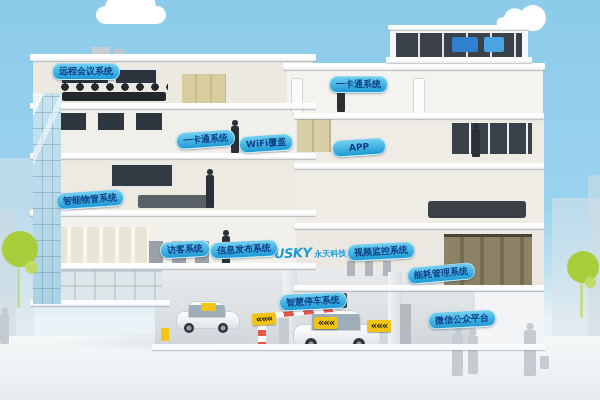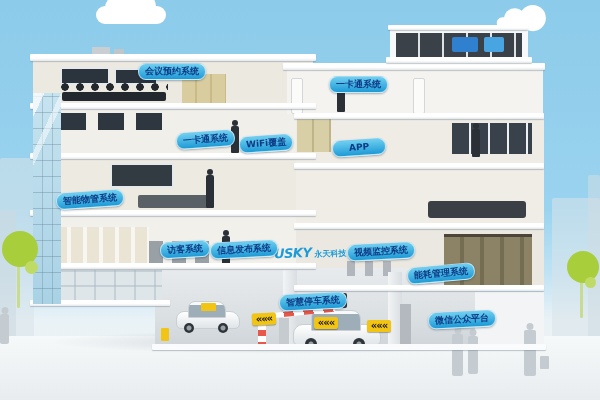--- a/index.html
+++ b/index.html
@@ -293,21 +293,21 @@
   <div class="abs" id="kiosk-2"></div>
   <div class="abs" id="traffic-light">
     <div class="dot"></div>
   </div>
   <div class="chev" id="chev-1">«««</div>
   <div class="chev" id="chev-2">«««</div>
   <div class="chev" id="chev-3">«««</div>
   <div class="ysign" id="sign-sm"></div>
   <div class="ysign" id="sign-left"></div>
 
-  <div class="pill" id="lbl-1">会议预约系统</div>
+  <div class="pill" id="lbl-0">远程会议系统</div>
   <div class="pill" id="lbl-2">一卡通系统</div>
   <div class="pill" id="lbl-3">一卡通系统</div>
   <div class="pill" id="lbl-4">WiFi覆盖</div>
   <div class="pill" id="lbl-5">APP</div>
   <div class="pill" id="lbl-6">智能物管系统</div>
   <div class="pill" id="lbl-7">访客系统</div>
   <div class="pill" id="lbl-8">信息发布系统</div>
   <div class="pill" id="lbl-9">视频监控系统</div>
   <div class="pill" id="lbl-10">能耗管理系统</div>
   <div class="pill" id="lbl-11">智慧停车系统</div>

